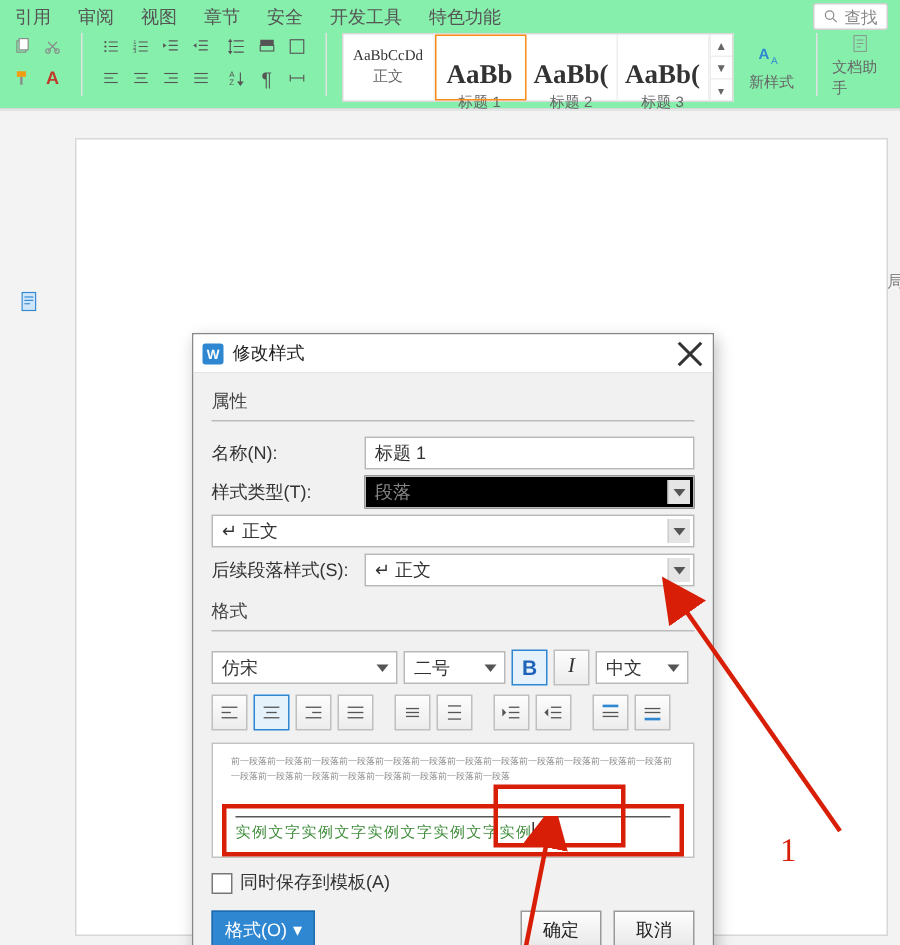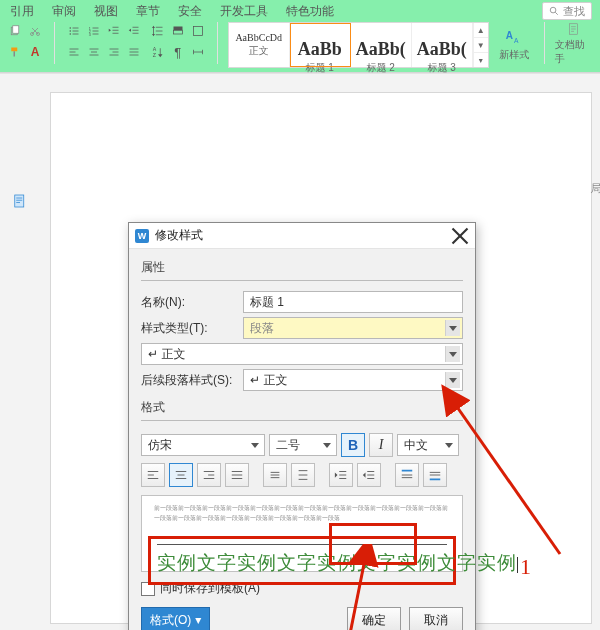--- a/index.html
+++ b/index.html
@@ -202,21 +202,21 @@
   .form-field {
     flex: 1;
     height: 20px;
     border: 1px solid #b8b8b8;
     background: #fff;
     display: flex; align-items: center;
     padding: 0 6px;
     position: relative;
     color: #333;
   }
-  .form-field.disabled { background: #fef9c3; color: #888; }
+  .form-field.disabled { background: #000000; color: #888; }
   .dd-caret {
     position: absolute; right: 2px; top: 2px;
     width: 14px; height: 16px;
     background: #e5e5e5;
     display: flex; align-items: center; justify-content: center;
     border-left: 1px solid #cfcfcf;
   }
   .dd-caret.flat { background: transparent; border: none; }
   .caret-sh { width: 0; height: 0; border-left: 4px solid transparent; border-right: 4px solid transparent; border-top: 5px solid #555; }
 
@@ -270,21 +270,21 @@
     left: 6px; right: 6px;
     top: 40px;
     border: 3px solid #d81e06;
     padding: 3px 6px 4px 6px;
   }
   .preview .rule {
     border-bottom: 1px solid #555;
     margin: 2px 0 3px 0;
   }
   .preview .sample-big {
-    font-size: 19px;
+    font-size: 10px;
     font-family: "FangSong","STFangsong","SimSun",serif;
     color: #3e8c3a;
     letter-spacing: 1px;
     white-space: nowrap;
   }
   .preview .sample-big .cursor {
     border-right: 1px solid #333;
     display: inline-block;
     height: 16px;
     vertical-align: middle;

